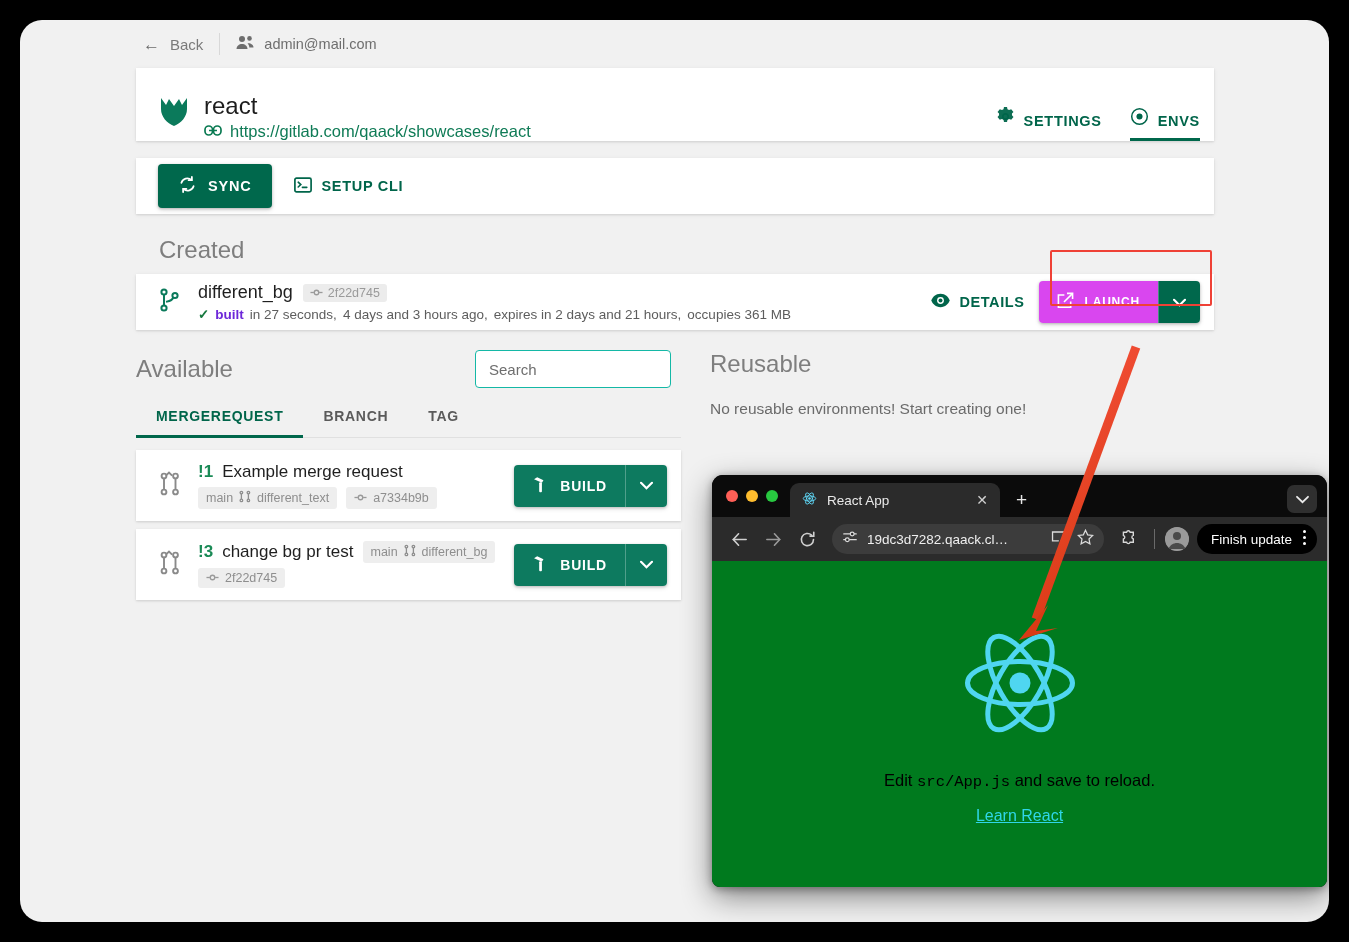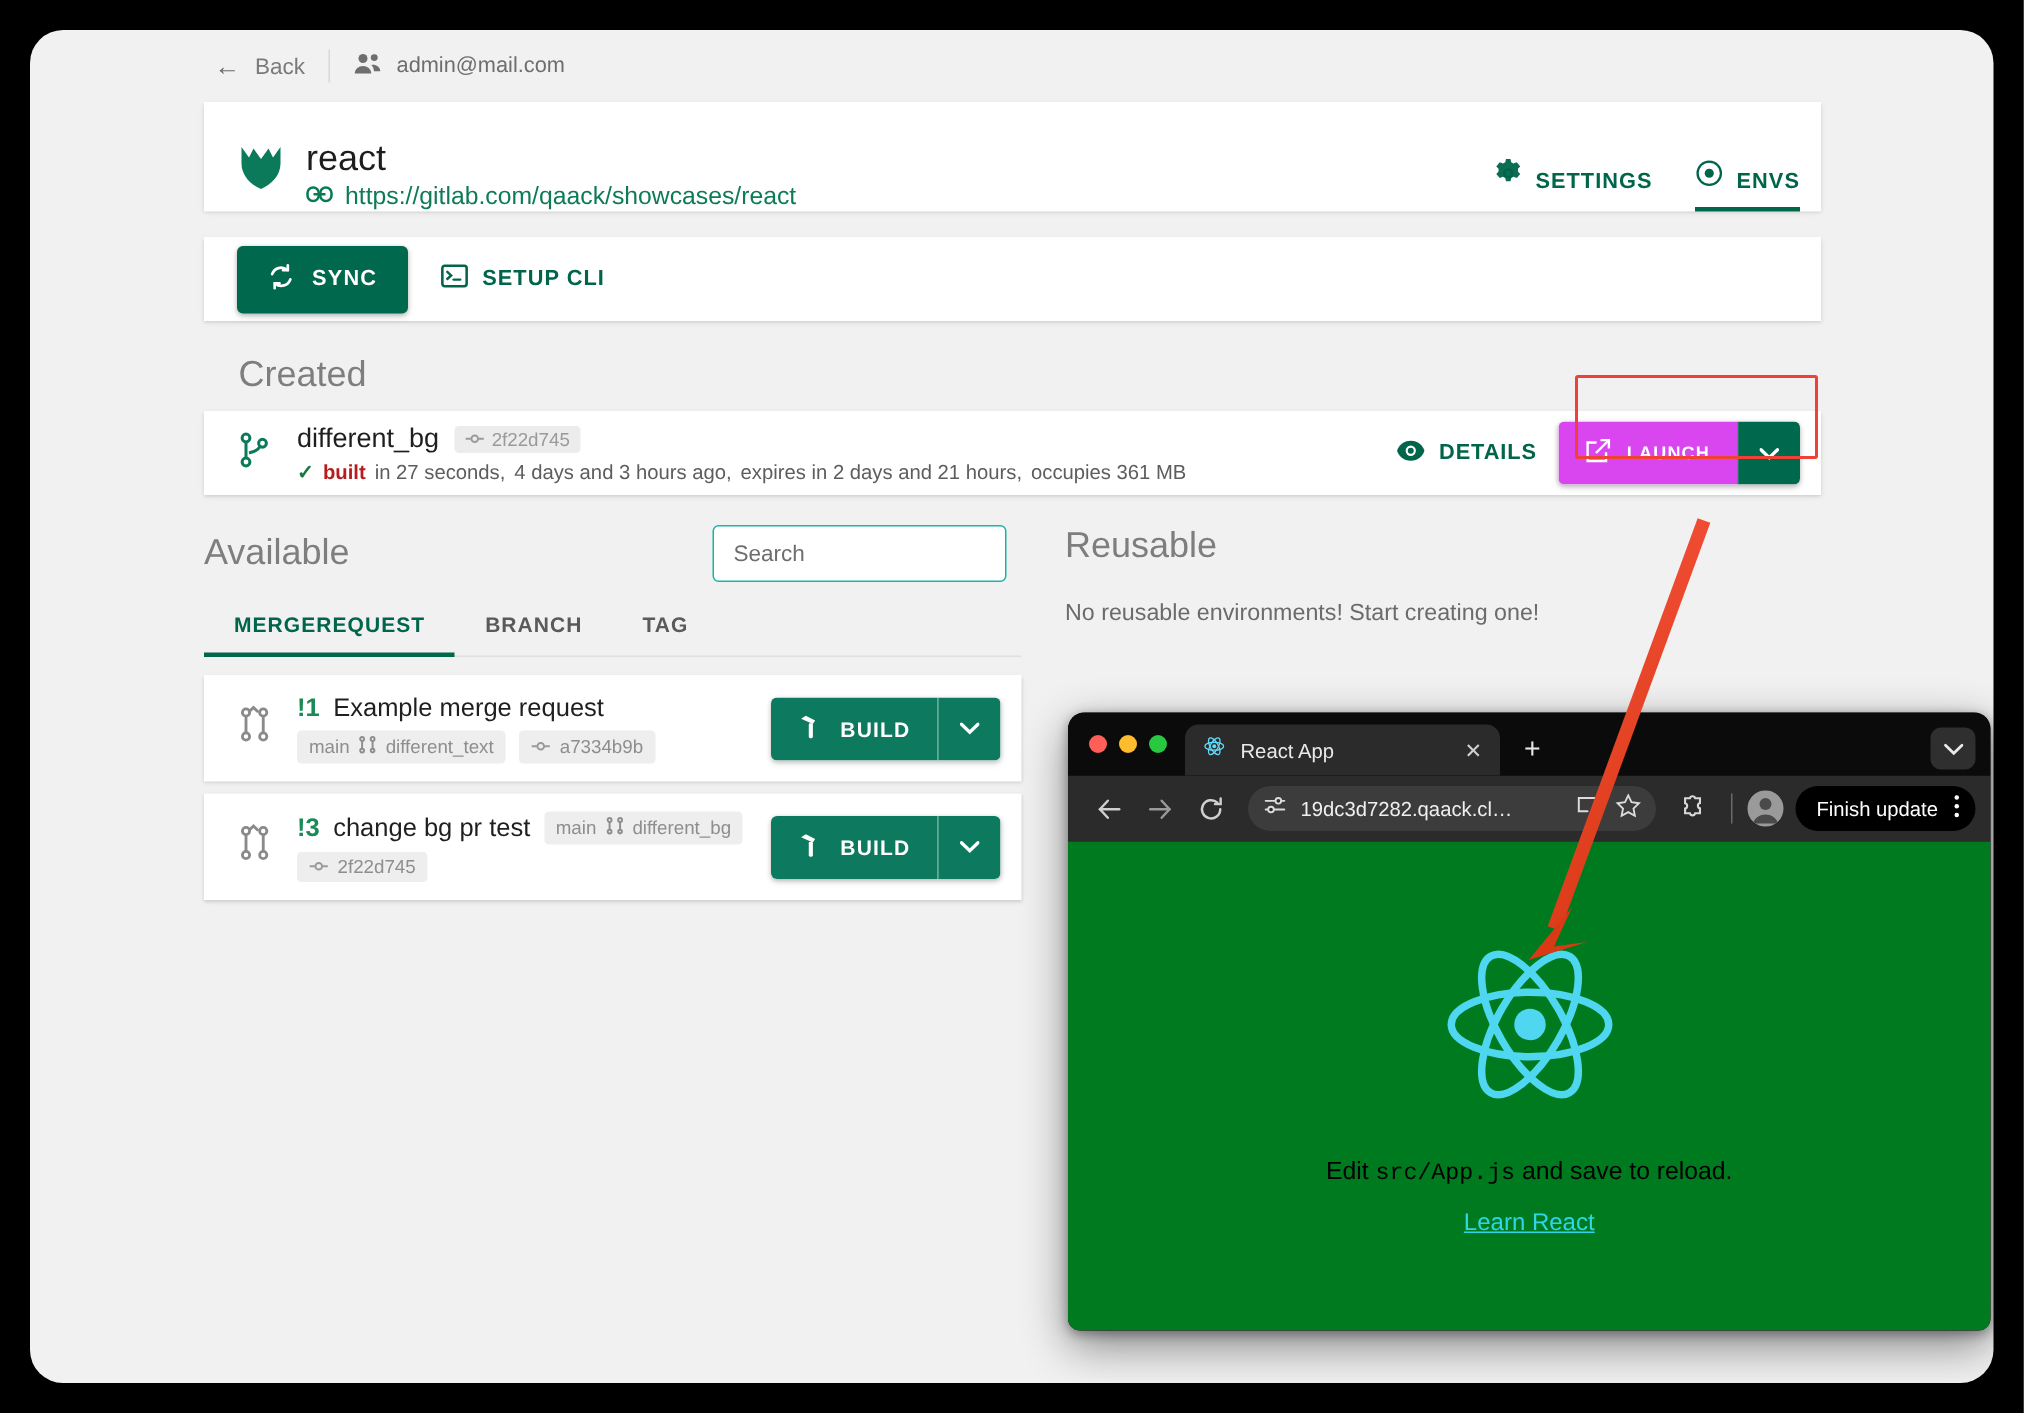--- a/index.html
+++ b/index.html
@@ -55,21 +55,21 @@
 
   .section-title { font-size: 24px; color: #7e7e7e; font-weight: 400; margin: 22px 0 10px 139px; }
 
   .env-card { display: flex; align-items: center; padding: 14px 14px 14px 22px; height: 56px; position: relative; }
   .env-icon { margin-right: 16px; }
   .env-body { flex: 1; }
   .env-row1 { display: flex; align-items: center; gap: 10px; }
   .env-name { font-size: 18px; color: #1f1f1f; }
   .chip { background: #ececec; color: #9a9a9a; border-radius: 3px; padding: 2px 7px; font-size: 12.5px; display: inline-flex; align-items: center; gap: 5px; }
   .env-row2 { display: flex; align-items: center; gap: 6px; margin-top: 3px; font-size: 13.5px; color: #5d5d5d; }
-  .built { color: #b91c1c; font-weight: bold; }
+  .built { color: #6d28d9; font-weight: bold; }
   .check { color: #17793f; font-weight: bold; }
   .meta { color: #5d5d5d; }
   .env-actions { display: flex; align-items: center; gap: 14px; }
   .details-btn { display: inline-flex; align-items: center; gap: 9px; color: #00654a; font-weight: bold;
                  font-size: 14.5px; letter-spacing: .6px; cursor: pointer; }
   .launch-wrap { display: flex; align-items: stretch; border-radius: 4px; overflow: hidden;
                  box-shadow: 0 1px 3px rgba(0,0,0,.22), 0 2px 5px rgba(0,0,0,.12); }
   .launch-main { background: #d946ef; color: #fff; border: none; font-weight: bold; font-size: 12px;
                  letter-spacing: .8px; display: inline-flex; align-items: center; gap: 11px; padding: 11px 18px; cursor: pointer; }
   .launch-caret { background: #00684c; border: none; border-left: 1px solid rgba(255,255,255,.28);

